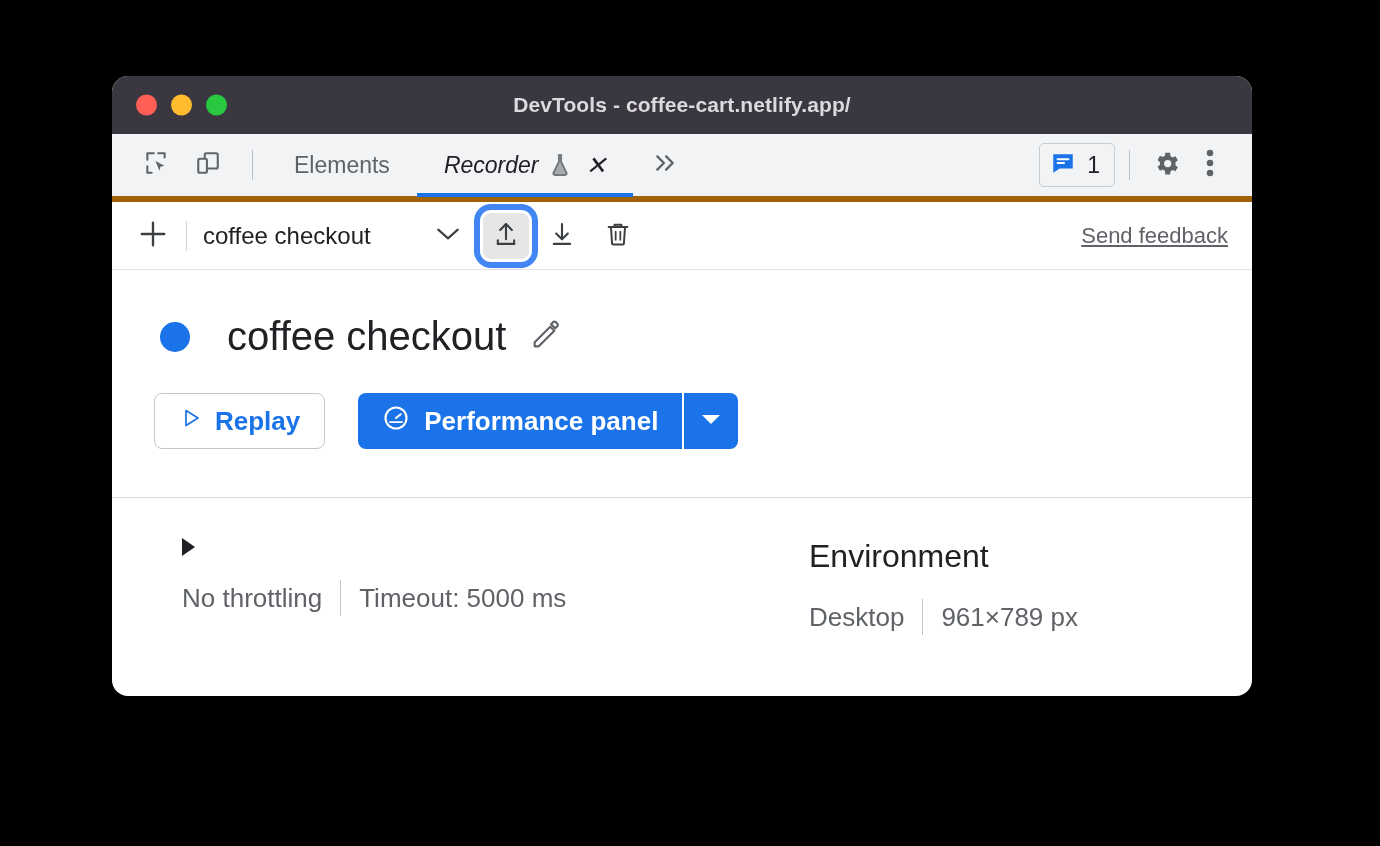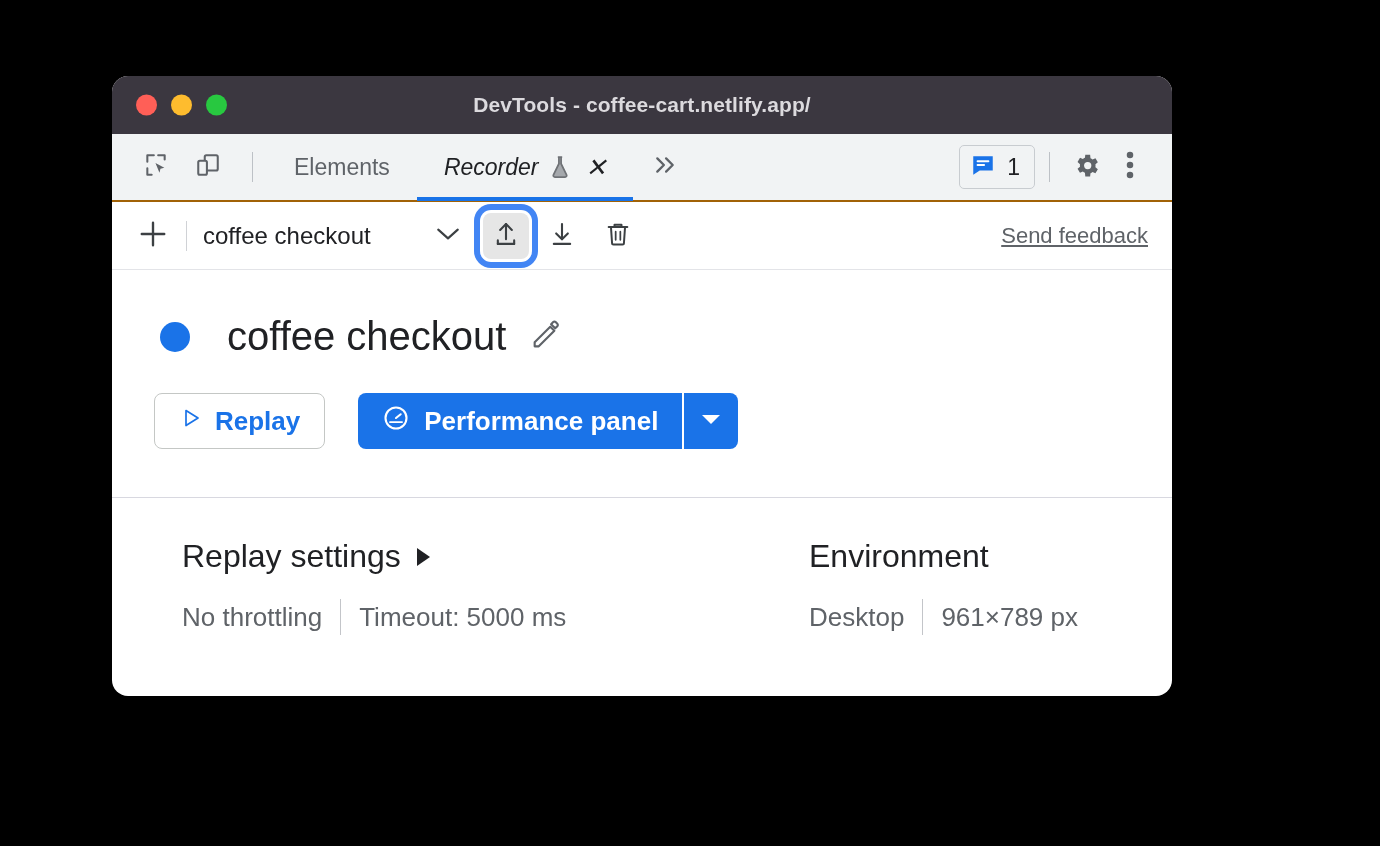--- a/index.html
+++ b/index.html
@@ -17,21 +17,21 @@
     width: 1380px;
     height: 846px;
     background: #000000;
   }
 
   
   .window {
     position: absolute;
     left: 112px;
     top: 76px;
-    width: 1060px;
+    width: 1140px;
     height: 620px;
     border-radius: 16px;
     background: #ffffff;
     overflow: hidden;
   }
 
   
   .titlebar {
     position: relative;
     height: 58px;
@@ -64,21 +64,21 @@
     letter-spacing: 0.1px;
   }
 
   
   .tabbar {
     position: relative;
     height: 68px;
     background: #f1f3f4;
     display: flex;
     align-items: center;
-    border-bottom: 2px solid #a16207;
+    border-bottom: 6px solid #a16207;
     box-sizing: border-box;
   }
   .tabbar-left {
     display: flex;
     align-items: center;
     padding-left: 22px;
     gap: 8px;
   }
   .tb-icon-btn {
     width: 44px;
@@ -549,21 +549,20 @@
             </span>
           </div>
         </div>
       </div>
 
       <div class="hr-divider"></div>
 
       <div class="settings-row">
         <div class="settings-col left">
           <div class="settings-heading">
-            <span>Replay settings</span>
             <span class="tri-right"></span>
           </div>
           <div class="settings-values">
             <span>No throttling</span>
             <span class="val-div"></span>
             <span>Timeout: 5000 ms</span>
           </div>
         </div>
 
         <div class="settings-col right">

